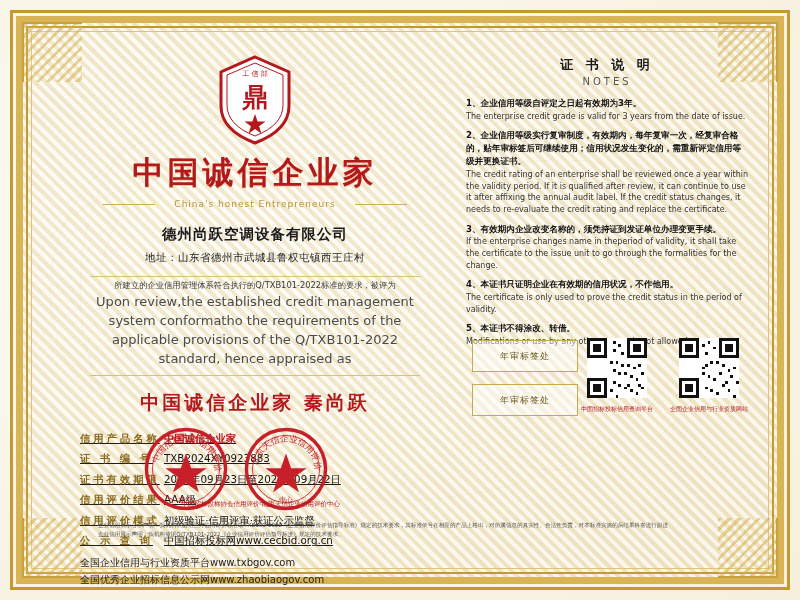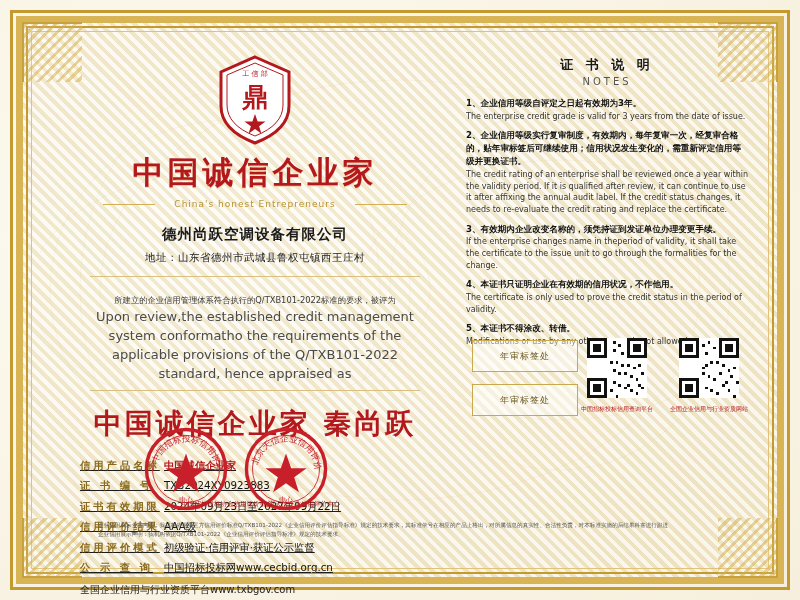--- a/index.html
+++ b/index.html
@@ -79,26 +79,26 @@
     margin-top:16px;font-size:14.5px;font-weight:bold;color:#1a1a1a;
     letter-spacing:1px;font-family:"DejaVu Serif","Liberation Serif",serif;
   }
   .addr{
     margin-top:7px;font-size:10.5px;color:#222;letter-spacing:.5px;
   }
   .statement{
     margin:11px auto 0;width:330px;font-size:8.3px;line-height:1.5;
     color:#3a3a3a;text-align:center;
     border-top:1px solid #d9c07e;border-bottom:1px solid #d9c07e;
-    padding:17px 0 6px;
+    padding:2px 0 6px;
   }
   .statement .en{color:#4b4b4b;font-size:13px;line-height:1.45;display:block;margin-top:2px;}
 
   .award{
-    margin-top:14px;font-size:28px;font-weight:bold;color:#b3181d;
+    margin-top:14px;font-size:19px;font-weight:bold;color:#b3181d;
     letter-spacing:3px;font-family:"DejaVu Serif","Liberation Serif",serif;
   }
 
   
   .info{
     margin:16px auto 4px;width:350px;text-align:left;font-size:10.3px;color:#1d1d1d;text-decoration:underline;
   }
   .info .row{display:flex;margin-bottom:6.5px;align-items:baseline;}
   .info .k{
     width:84px;flex:none;color:#8a6a1c;letter-spacing:3px;font-weight:bold;
@@ -236,20 +236,21 @@
           <div class="v">初级验证·信用评审·获证公示监督</div>
         </div>
         <div class="row">
           <div class="k">公 示 查 询</div>
           <div class="v">中国招标投标网www.cecbid.org.cn</div>
         </div>
       </div>
 
       <div class="links">
         <div>全国企业信用与行业资质平台www.txbgov.com</div>
+        <div>全国优秀企业招标信息公示网www.zhaobiaogov.com</div>
       </div>
 
       <div class="seals">
         <svg class="seal s1" viewBox="0 0 100 100">
           <circle cx="50" cy="50" r="46" fill="none" stroke="#c8202a" stroke-width="4"></circle>
           <circle cx="50" cy="50" r="39" fill="none" stroke="#c8202a" stroke-width="1"></circle>
           <polygon points="50,32 56,49 74,49 59.5,59.5 65,77 50,66.5 35,77 40.5,59.5 26,49 44,49" fill="#c8202a"></polygon>
           <path id="arc1" d="M16,52 A34,34 0 0 1 84,52" fill="none"></path>
           <text font-size="10" fill="#c8202a" font-family="DejaVu Sans, sans-serif">
             <textPath href="#arc1" startOffset="8%">中国招标投标信用评价</textPath>

